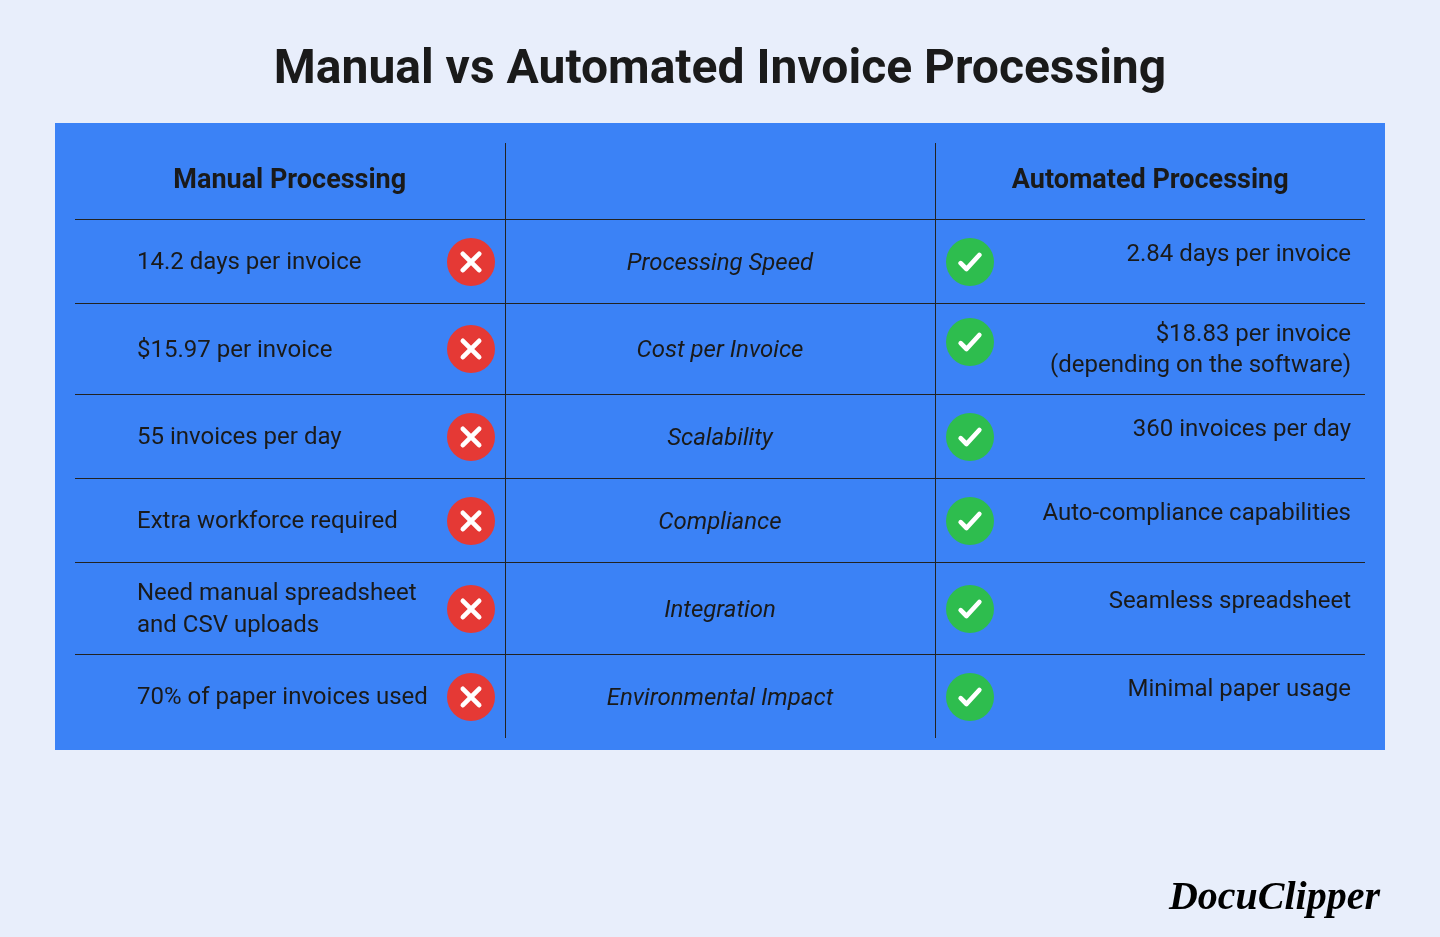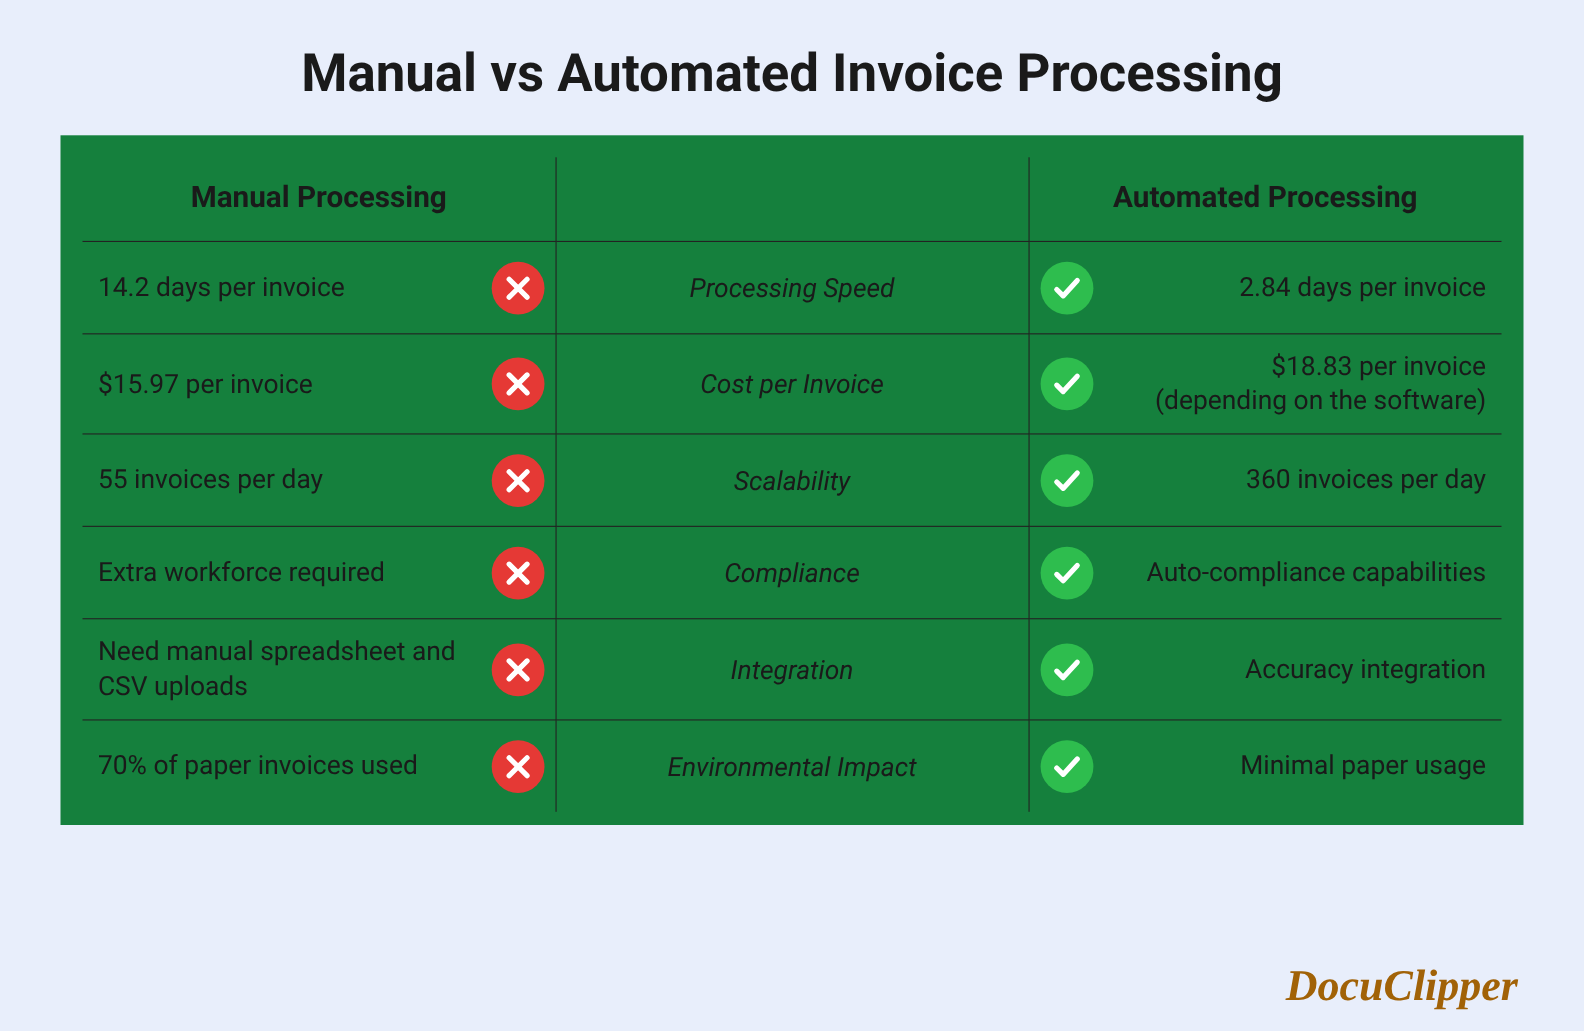--- a/index.html
+++ b/index.html
@@ -11,21 +11,21 @@
     position: relative;
   }
   .title {
     text-align: center;
     font-size: 48px;
     font-weight: 700;
     color: #1a1a1a;
     padding: 38px 0 28px 0;
   }
   .card {
-    background: #15803d;
+    background: #3b82f6;
     margin: 0 55px;
     padding: 20px 20px 12px 20px;
   }
   table {
     width: 100%;
     border-collapse: collapse;
     table-layout: fixed;
   }
   th {
     font-size: 27px;
@@ -55,24 +55,24 @@
     font-style: italic;
     padding: 14px 10px;
   }
   td.col-right {
     padding: 14px 14px 14px 10px;
   }
   .cell-left-inner {
     display: flex;
     align-items: center;
     justify-content: space-between;
+    margin-left: 48px;
   }
   .cell-right-inner {
     display: flex;
-    align-items: center;
     justify-content: flex-start;
     gap: 18px;
   }
   .cell-right-text {
     flex: 1;
     text-align: right;
     line-height: 1.3;
   }
   .cell-left-text {
     flex: 1;
@@ -90,21 +90,21 @@
   }
   .icon-x   { background: #e53935; }
   .icon-chk { background: #2ebd4e; }
   .icon svg { width: 28px; height: 28px; }
   .logo {
     position: absolute;
     right: 60px;
     bottom: 18px;
     font-family: "Brush Script MT", "Segoe Script", cursive;
     font-size: 40px;
-    color: #a16207;
+    color: #000000;
     font-style: italic;
     font-weight: 600;
   }
   .preline { white-space: pre-line; }
 </style>
 </head>
 <body>
 
 <h1 class="title">Manual vs Automated Invoice Processing</h1>
 
@@ -228,21 +228,21 @@
             </div>
           </td>
           <td class="col-mid">Integration</td>
           <td class="col-right">
             <div class="cell-right-inner">
               <span class="icon icon-chk">
                 <svg viewBox="0 0 24 24" fill="none" stroke="#fff" stroke-width="4" stroke-linecap="round" stroke-linejoin="round">
                   <polyline points="4,13 9,18 20,6"></polyline>
                 </svg>
               </span>
-              <span class="cell-right-text preline">Accuracy integration</span>
+              <span class="cell-right-text preline">Seamless spreadsheet</span>
             </div>
           </td>
         </tr>
         <tr>
           <td class="col-left">
             <div class="cell-left-inner">
               <span class="cell-left-text">70% of paper invoices used</span>
               <span class="icon icon-x">
                 <svg viewBox="0 0 24 24" fill="none" stroke="#fff" stroke-width="4" stroke-linecap="round">
                   <line x1="5" y1="5" x2="19" y2="19"></line>

